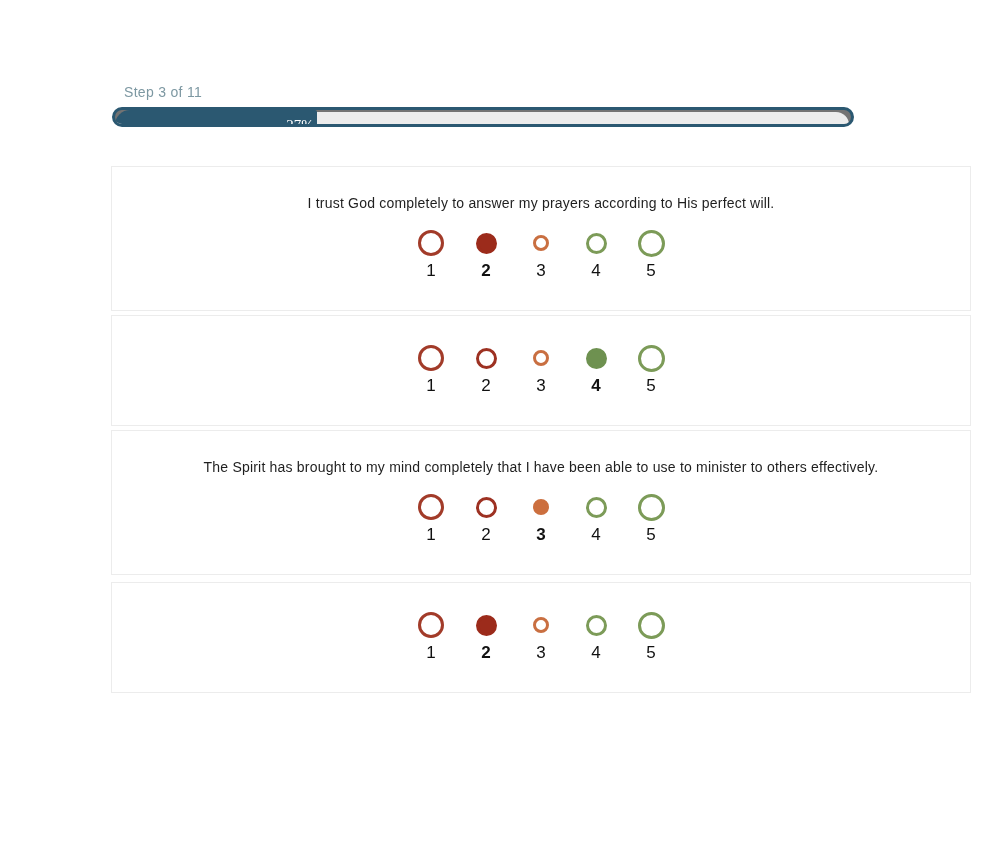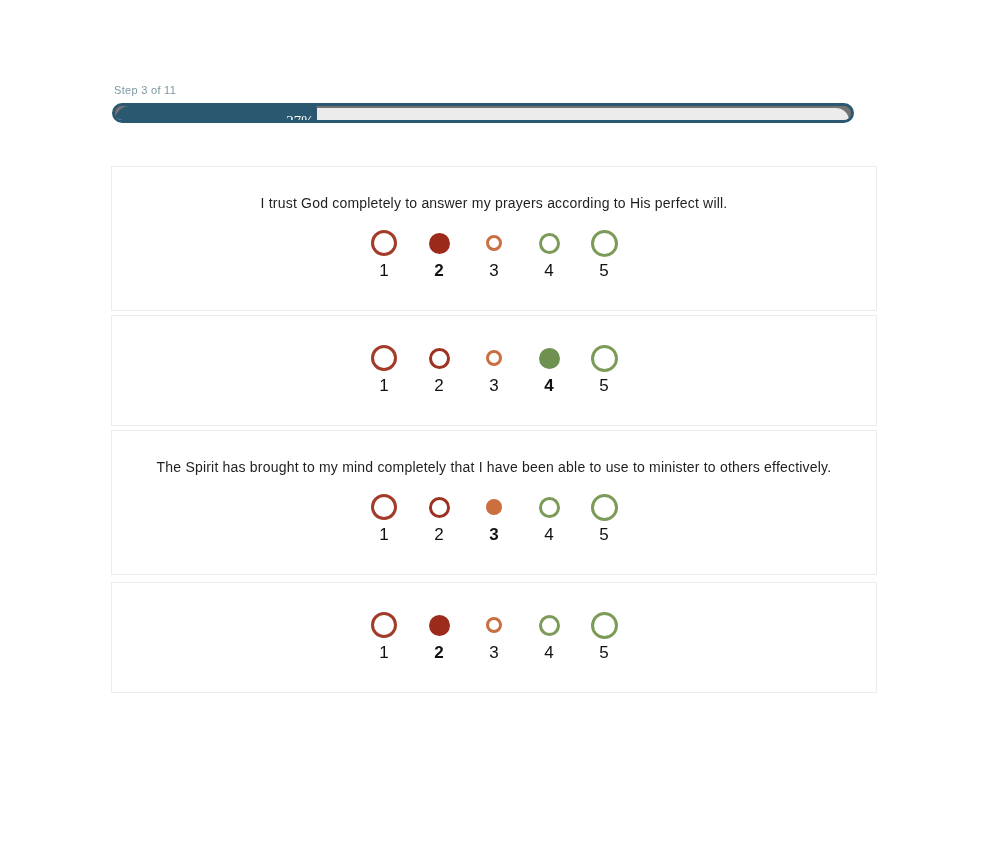--- a/index.html
+++ b/index.html
@@ -11,24 +11,24 @@
     color: #202020;
   }
 
   
   .progress-section {
     position: absolute;
     top: 84px; left: 112px;
     width: 742px;
   }
   .step-label {
-    font-size: 11px;
+    font-size: 14px;
     color: #7d98a2;
     letter-spacing: 0.3px;
-    margin: 0 0 7px 2px;
+    margin: 0 0 7px 12px;
   }
   .progress-outer {
     border: 3px solid #2b5871;
     border-radius: 18px;
     background: #737373;
     padding: 2px;
     height: 20px;
     position: relative;
     overflow: hidden;
     font-family: Liberation Serif, serif;
@@ -51,21 +51,21 @@
     padding-right: 3px;
     color: #ffffff;
     font-size: 15px;
     z-index: 2;
   }
 
   
   .cards {
     position: absolute;
     top: 166px; left: 111px;
-    width: 766px;
+    width: 860px;
   }
   .card {
     background: #ffffff;
     border: 1px solid #ececec;
     margin-bottom: 4px;
     text-align: center;
     padding: 27px 10px 29px;
   }
   .card.gap-before { margin-top: 7px; }
   .question {

